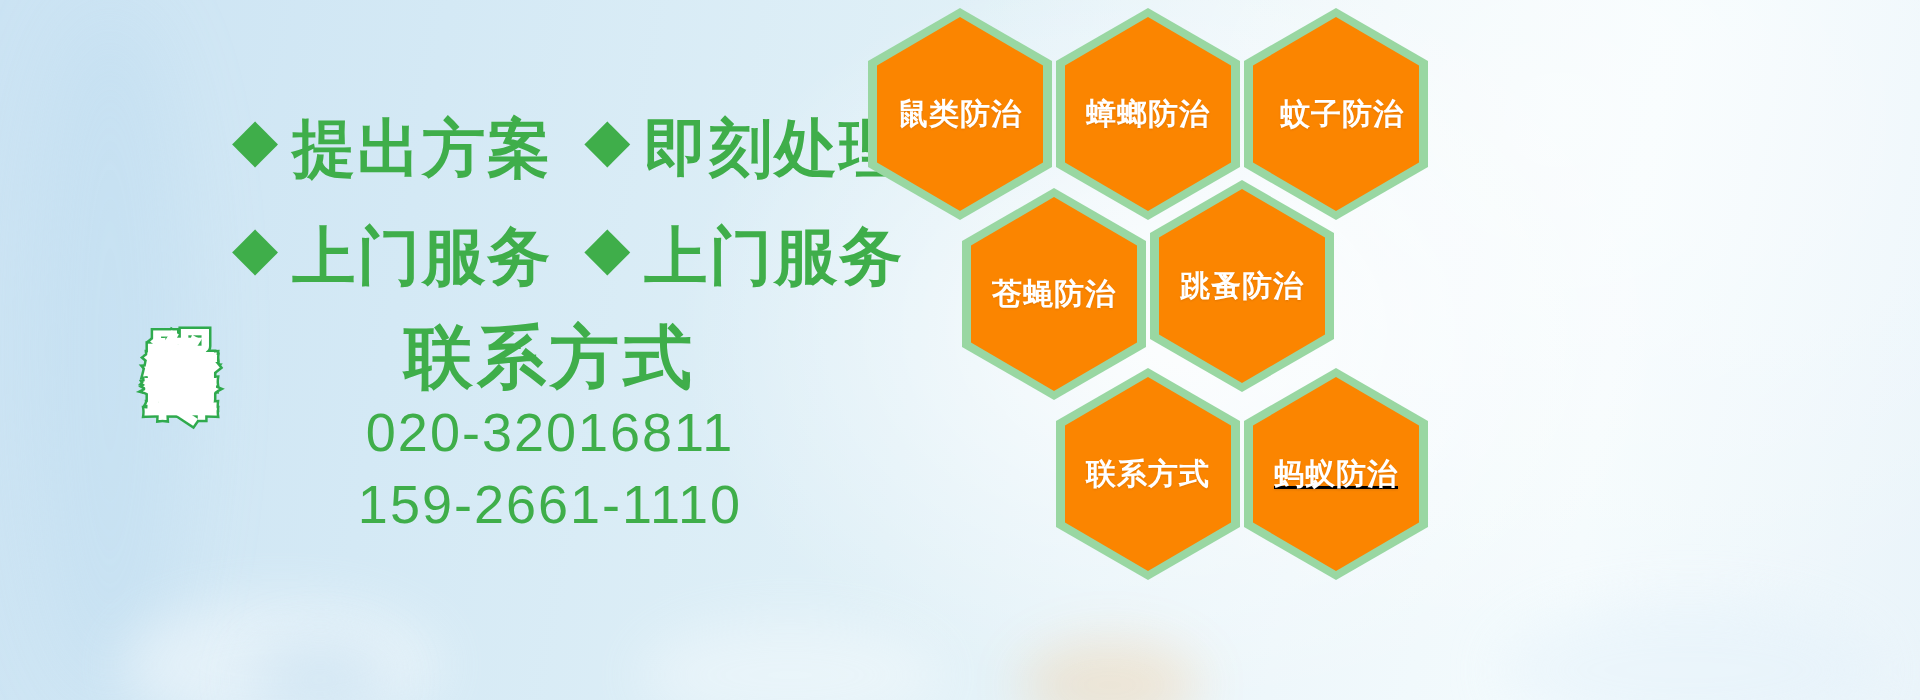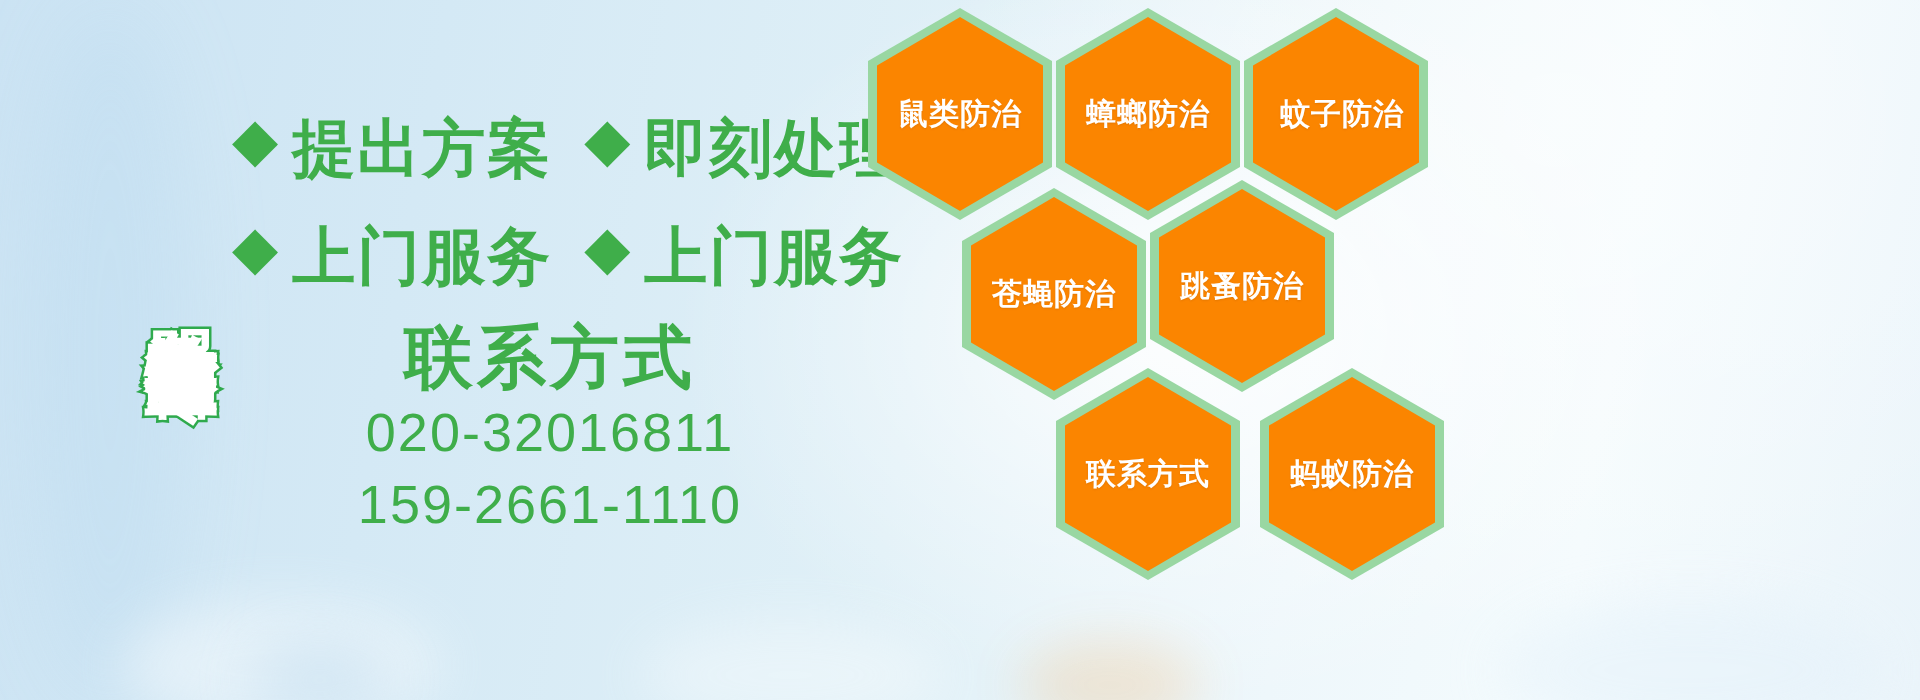--- a/index.html
+++ b/index.html
@@ -163,20 +163,20 @@
       <span class="hex-label">跳蚤防治</span>
     </div>
 
 
     <div class="hex" style="left:196px; top:368px;">
       <div class="hex-border"></div>
       <div class="hex-fill"></div>
       <span class="hex-label">联系方式</span>
     </div>
 
-    <div class="hex" style="left:400px; top:368px;">
+    <div class="hex" style="left:384px; top:368px;text-decoration:underline;">
       <div class="hex-border"></div>
       <div class="hex-fill"></div>
       <span class="hex-label">蚂蚁防治</span>
     </div>
 
   </div>
 </div>
 
 </body></html>

